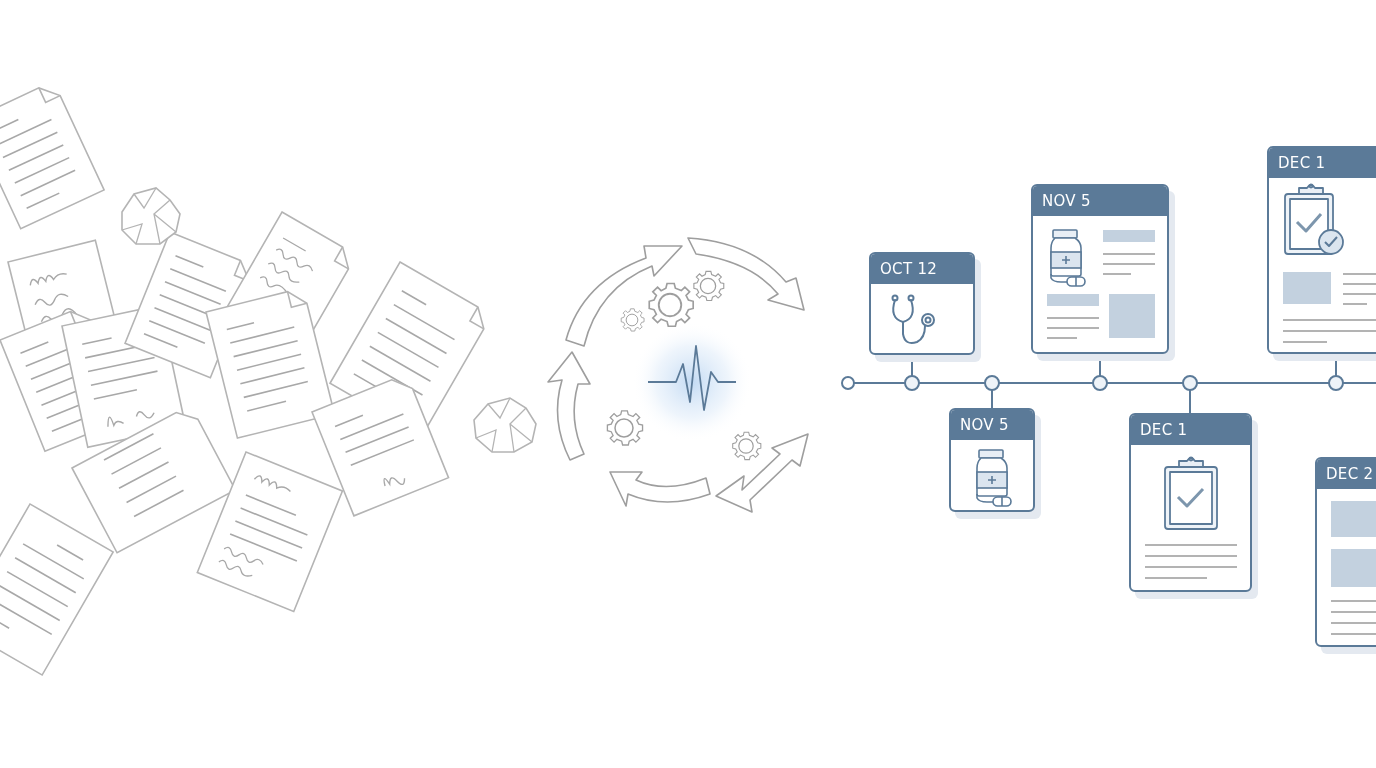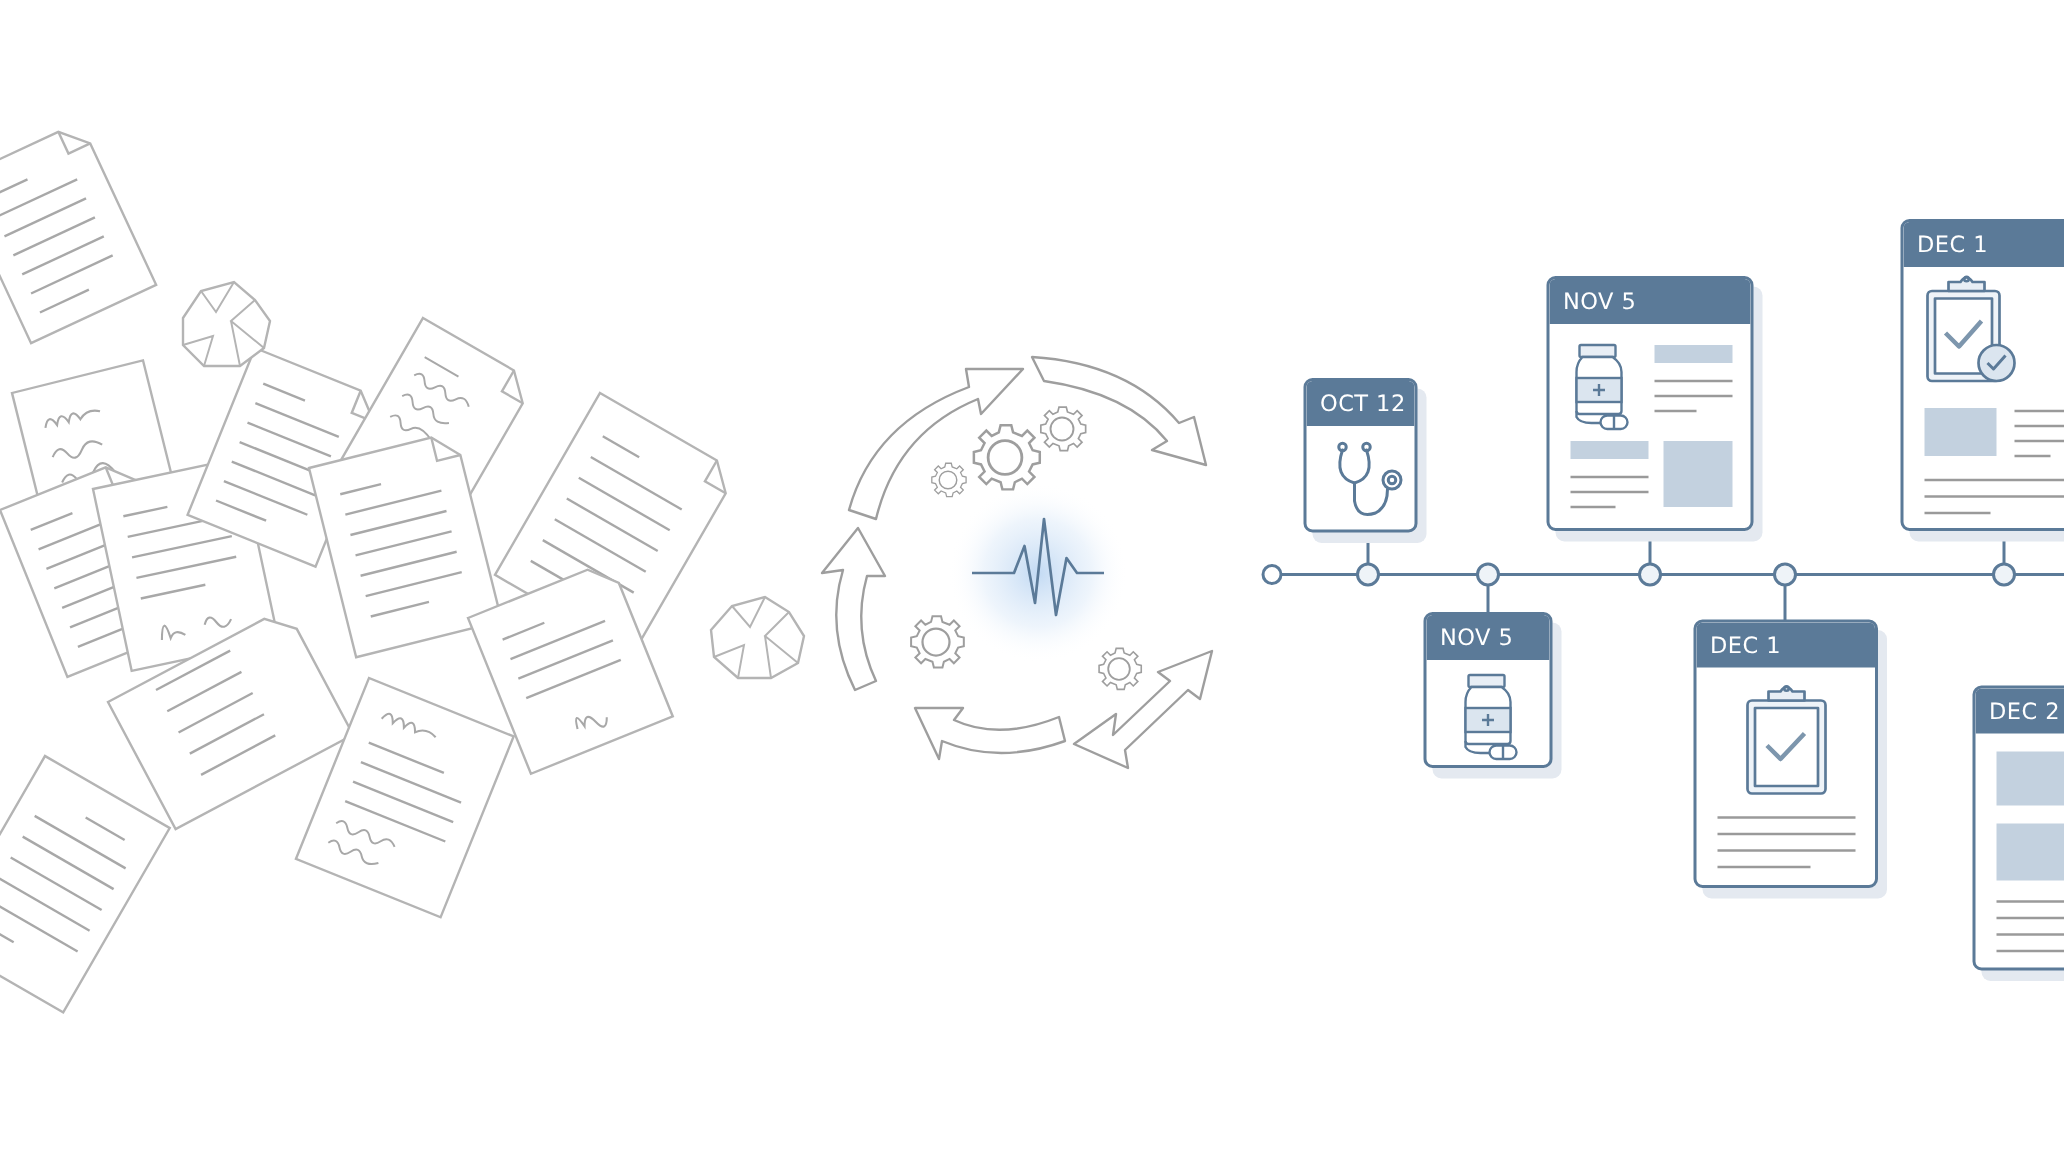--- a/index.html
+++ b/index.html
@@ -192,21 +192,21 @@
     <line x1="1190" y1="383" x2="1190" y2="414"></line>
     <circle cx="848" cy="383" r="6" fill="#fff"></circle>
     <circle cx="912" cy="383" r="7"></circle>
     <circle cx="992" cy="383" r="7"></circle>
     <circle cx="1100" cy="383" r="7"></circle>
     <circle cx="1190" cy="383" r="7"></circle>
     <circle cx="1336" cy="383" r="7"></circle>
   </g>
 </svg>
 
-<div class="card" style="left:869px;top:252px;width:76px;height:103px;">
+<div class="card" style="left:869px;top:252px;width:106px;height:103px;">
   <div class="card-head">OCT 12</div>
   <div class="card-body">
     <svg width="83" height="70" viewBox="0 0 83 70" style="position:static">
       <g fill="none" stroke="#5b7a98" stroke-width="2" stroke-linecap="round">
         <circle cx="24" cy="14" r="2.5"></circle>
           <circle cx="40" cy="14" r="2.5"></circle>
         <path d="M24 16 Q18 34 32 38 Q46 34 40 16"></path>
         <path d="M32 38 V50 Q34 62 46 58 Q54 54 54 42"></path>
         <circle cx="57" cy="36" r="6"></circle>
           <circle cx="57" cy="36" r="2.5"></circle>

